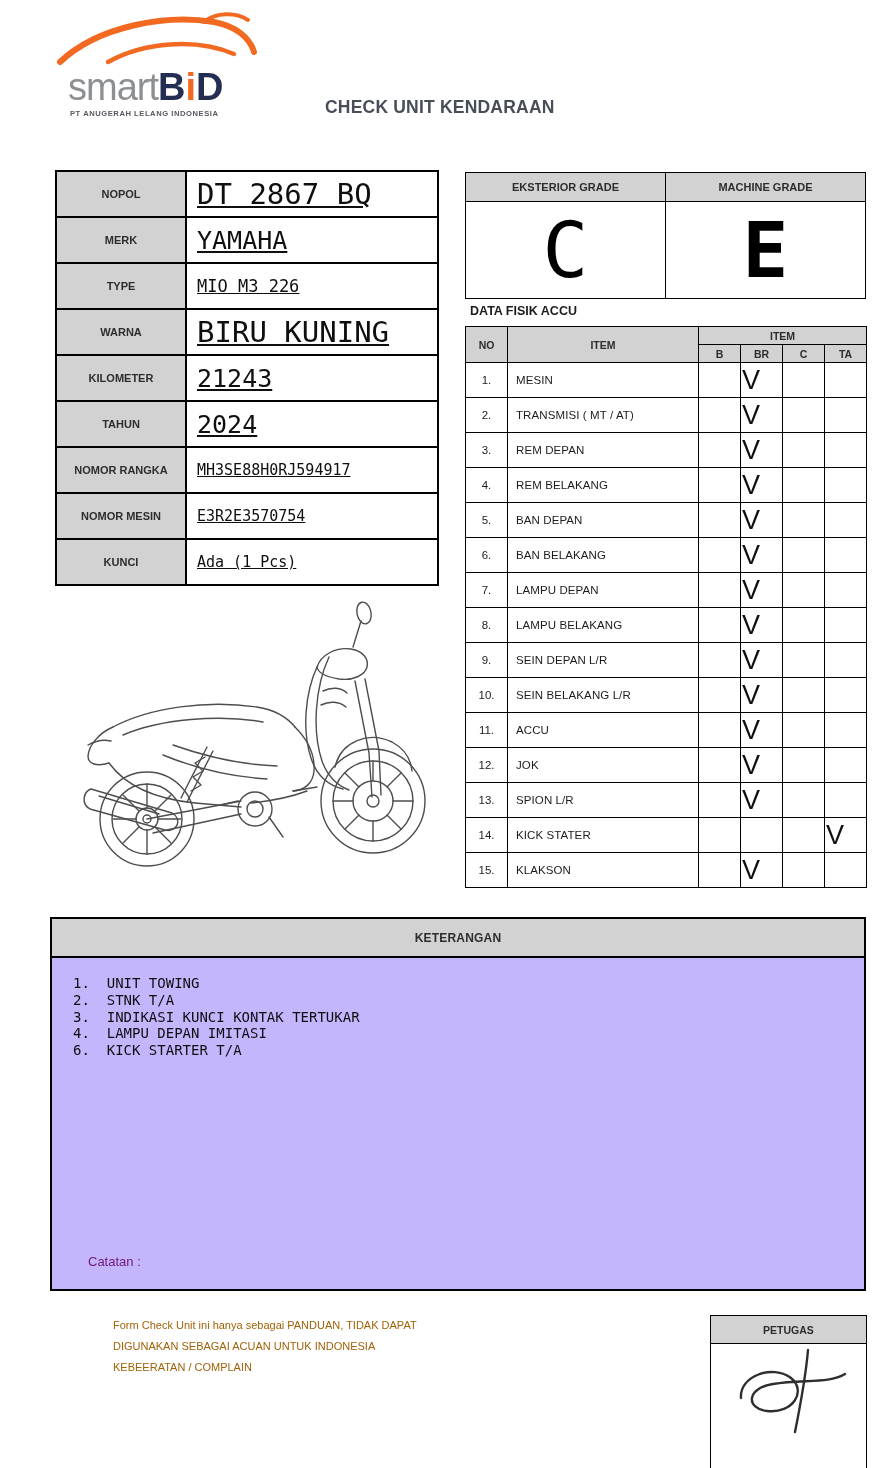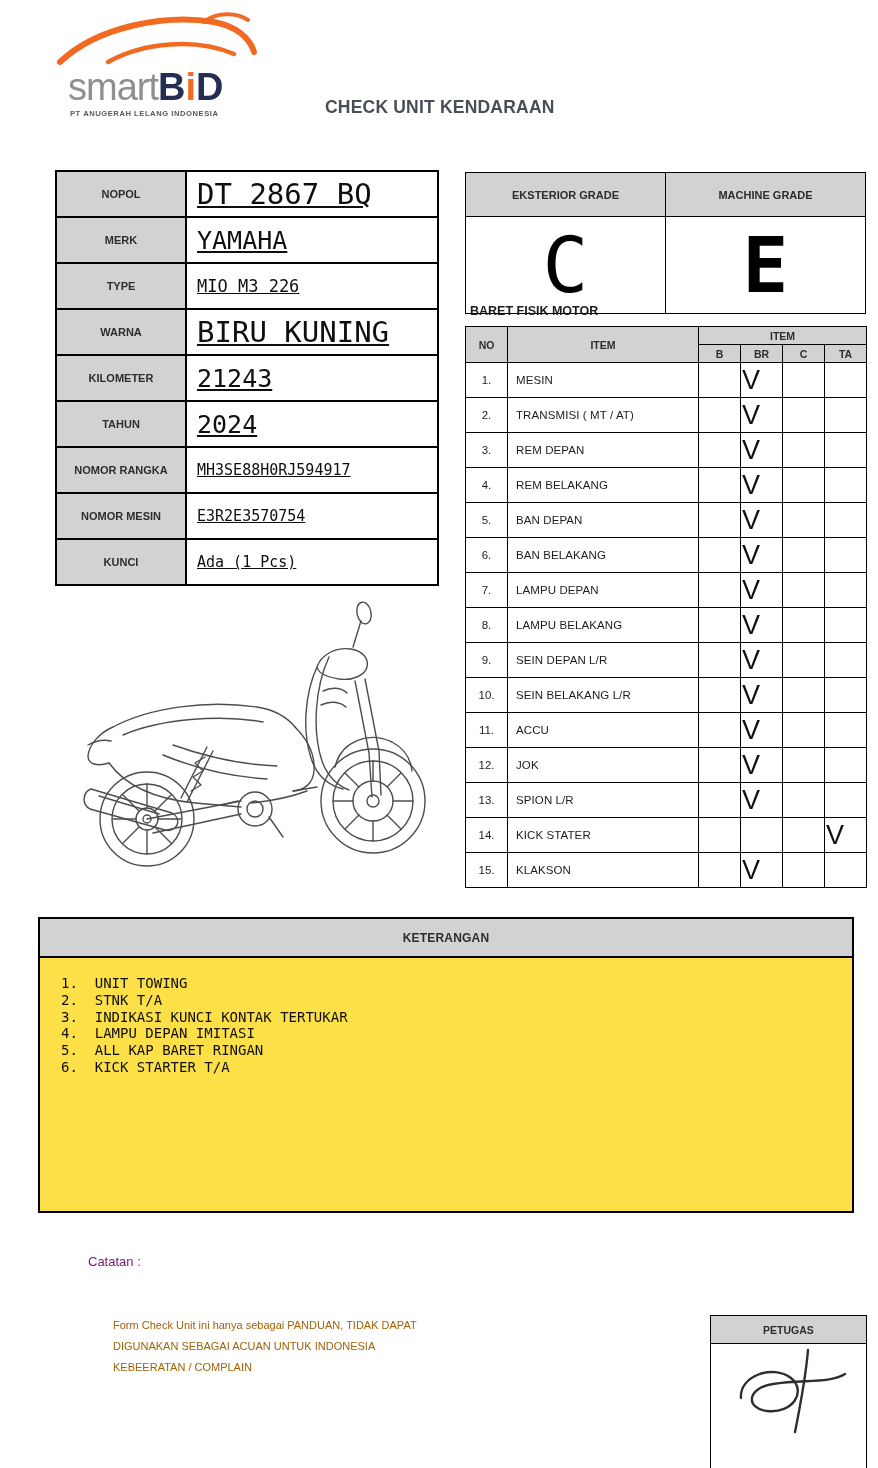--- a/index.html
+++ b/index.html
@@ -25,40 +25,40 @@
   .vi-label { background:var(--header-gray); font-size:11px; font-weight:700; text-align:center; color:#2d2d2d; }
   .vi-value { font-family:"DejaVu Sans Mono", monospace; padding-left:10px; color:#0f0f0f; white-space:nowrap;text-decoration:underline; }
   .vi-value.xl { font-size:29px; }
   .vi-value.lg { font-size:25px; }
   .vi-value.md { font-size:17px; }
   .vi-value.sm { font-size:15px; }
 
   
   .grade-table { position:absolute; left:465px; top:172px; width:401px; border-collapse:collapse; table-layout:fixed; }
   .grade-table th, .grade-table td { border:1.5px solid var(--border-black); }
-  .grade-table th { background:var(--header-gray); height:44px; font-size:11px; font-weight:700; color:#2d2d2d; }
+  .grade-table th { background:var(--header-gray); height:29px; font-size:11px; font-weight:700; color:#2d2d2d; }
   .grade-val { height:97px; text-align:center; vertical-align:middle; font-family:"DejaVu Sans Mono", monospace; font-size:76px; color:#000; }
   .gv-heavy { font-weight:700; }
 
   .df-title { position:absolute; left:470px; top:304px; font-size:12.5px; font-weight:700; color:#1c1c1c; }
 
   
   .df-table { position:absolute; left:465px; top:326px; width:401px; border-collapse:collapse; table-layout:fixed; }
   .df-table th, .df-table td { border:1.5px solid var(--border-black); }
   .df-table th { background:var(--header-gray); font-size:10.5px; font-weight:700; color:#2d2d2d; height:18px; }
   .df-no { font-size:11.5px; text-align:center; height:35px; color:#1c1c1c; }
   .df-item { font-size:11.5px; padding-left:8px; color:#1c1c1c; letter-spacing:0.1px; }
   .df-check { font-size:27px; text-align:left; padding-left:1px; line-height:1; color:#101010; }
 
   
   .moto { position:absolute; left:55px; top:595px; }
   .moto * { stroke:#4d4d4d; fill:none; stroke-width:1.4; stroke-linecap:round; stroke-linejoin:round; }
 
   
-  .ket-box { position:absolute; left:38px; top:917px; width:816px; height:296px; border:2px solid var(--border-black); background:#fde047; }
+  .ket-box { position:absolute; left:50px; top:917px; width:816px; height:374px; border:2px solid var(--border-black); background:#c4b5fd; }
   .ket-head { height:39px; background:var(--header-gray); border-bottom:2px solid var(--border-black); display:flex; align-items:center; justify-content:center; font-size:12px; font-weight:700; color:#2d2d2d; letter-spacing:0.2px; }
   .ket-body { padding:17px 21px; }
   .ket-line { font-family:"DejaVu Sans Mono", monospace; font-size:14px; line-height:16.8px; white-space:pre; color:#0f0f0f; }
 
   
   .catatan-label { position:absolute; left:52px; top:1254px; font-size:13px; color:#701a75;margin-left:36px; }
   .catatan-text { position:absolute; left:113px; top:1315px; }
   .cat-line { font-size:11px; font-weight:400; line-height:21px; color:#a16207; }
 
   
@@ -135,21 +135,21 @@
         <th>EKSTERIOR GRADE</th>
         <th>MACHINE GRADE</th>
       </tr>
       <tr>
         <td class="grade-val">C</td>
         <td class="grade-val gv-heavy">E</td>
       </tr>
     </tbody>
   </table>
 
-  <div class="df-title">BARET FISIK MOTOR</div>
+  <div class="df-title">DATA FISIK ACCU</div>
 
   <table class="df-table">
     <colgroup>
       <col style="width:42px">
         <col style="width:191px">
       <col style="width:42px">
         <col style="width:42px">
         <col style="width:42px">
         <col style="width:42px">
     </colgroup>
@@ -339,21 +339,20 @@
     <path d="M268,96 C276,92 286,92 292,98 M266,110 C274,106 284,106 291,112"></path>
   </svg>
 
   <div class="ket-box">
     <div class="ket-head">KETERANGAN</div>
     <div class="ket-body">
         <div class="ket-line">1.  UNIT TOWING</div>
         <div class="ket-line">2.  STNK T/A</div>
         <div class="ket-line">3.  INDIKASI KUNCI KONTAK TERTUKAR</div>
         <div class="ket-line">4.  LAMPU DEPAN IMITASI</div>
-        <div class="ket-line">5.  ALL KAP BARET RINGAN</div>
         <div class="ket-line">6.  KICK STARTER T/A</div>
       </div>
   </div>
 
   <div class="catatan-label">Catatan :</div>
   <div class="catatan-text">
       <div class="cat-line">Form Check Unit ini hanya sebagai PANDUAN, TIDAK DAPAT</div>
       <div class="cat-line">DIGUNAKAN SEBAGAI ACUAN UNTUK INDONESIA</div>
       <div class="cat-line">KEBEERATAN / COMPLAIN</div>
     </div>

